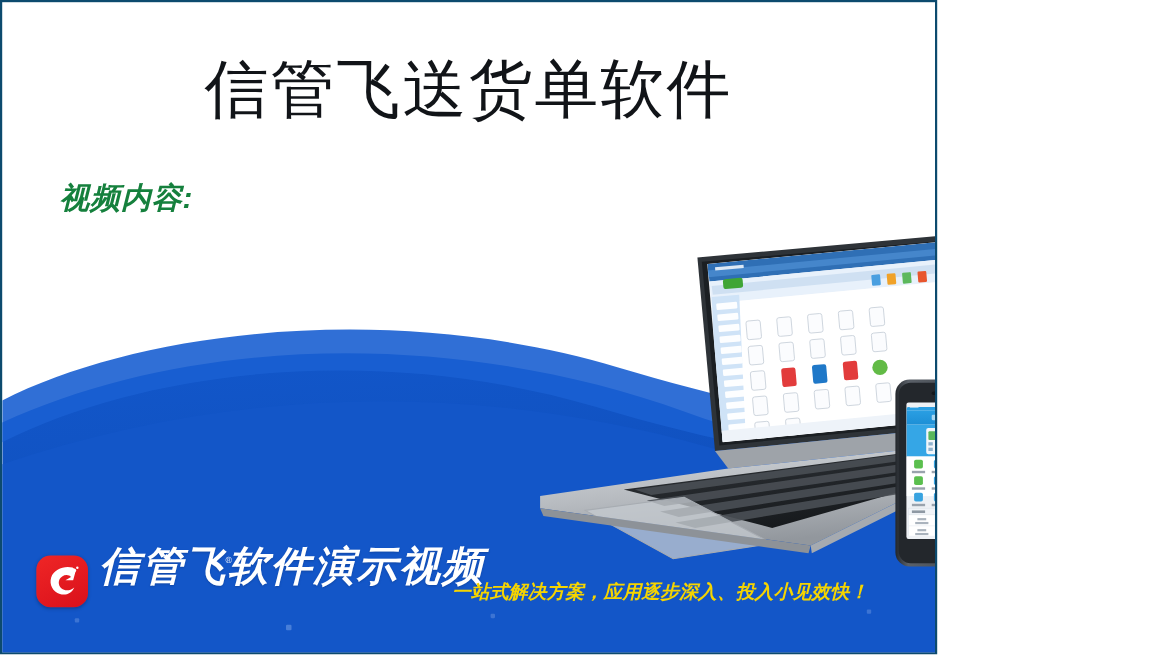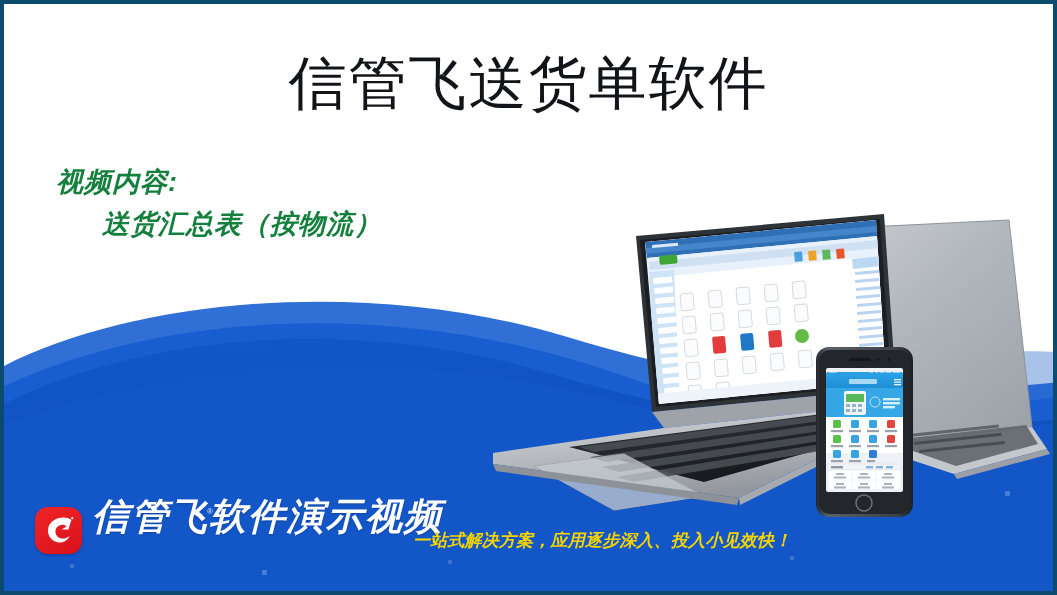--- a/index.html
+++ b/index.html
@@ -1,24 +1,24 @@
 <!DOCTYPE html>
 <html><head>
 <meta charset="utf-8">
 <style>
   html,body{margin:0;padding:0;background:#fff;}
   body{font-family:"Liberation Sans","DejaVu Sans",sans-serif;}
 
   .slide{
     position:relative;
-    width:1057px;height:595px;
+    width:852px;height:595px;
     overflow:hidden;
     background:#ffffff;
     box-sizing:border-box;
-    border:4px solid #0c4a6e;
+    border:2px solid #0c4a6e;
     padding-left:11px;
   }
 
   
   .wave-layer{position:absolute;left:0;top:0;width:1057px;height:595px;pointer-events:none;}
 
   
   .title{
     position:absolute;
     left:0;right:0;top:45px;
@@ -390,21 +390,20 @@
       </g>
 
       <circle cx="860" cy="499" r="8" fill="none" stroke="#6c737a" stroke-width="1.4"></circle>
     </g>
   </svg>
 
   <div class="title">信管飞送货单软件</div>
 
   <div class="subtitle">
     <span>视频内容:</span>
-    <span class="ln2">送货汇总表（按物流）</span>
   </div>
 
   <svg class="wave-layer" viewBox="0 0 1057 595" width="1057" height="595" preserveAspectRatio="none">
     <rect x="0" y="502" width="1057" height="93" fill="#1553c6" opacity="0.0"></rect>
     <g opacity=".7">
       <rect x="258" y="566" width="5" height="5" rx="1" fill="#5f8fdf"></rect>
       <rect x="66" y="560" width="4" height="4" rx="1" fill="#4f82d8"></rect>
       <rect x="444" y="556" width="4" height="4" rx="1" fill="#4f82d8"></rect>
       <rect x="1001" y="487" width="5" height="5" rx="1" fill="#5f8fdf"></rect>
       <rect x="786" y="552" width="4" height="4" rx="1" fill="#4f82d8"></rect>

